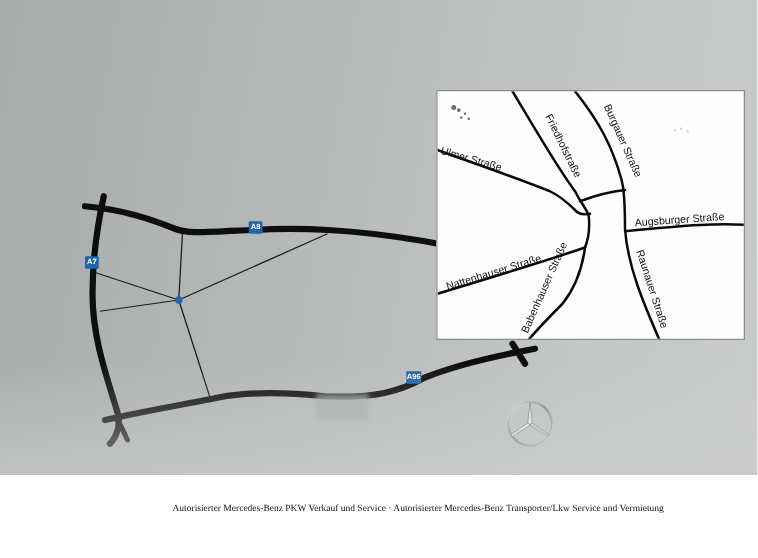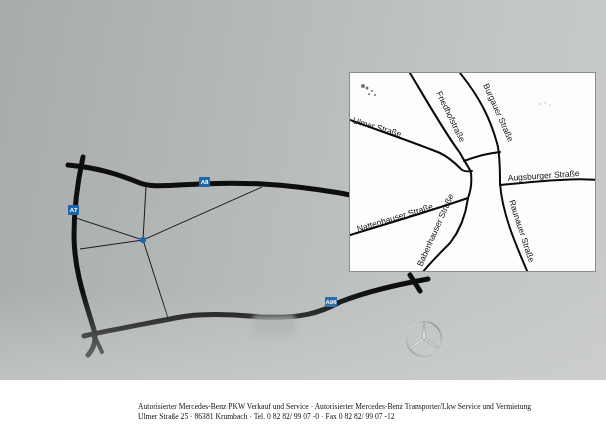--- a/index.html
+++ b/index.html
@@ -105,14 +105,13 @@
     <circle cx="20" cy="20" r="17.5" fill="none" stroke="url(#chrome)" stroke-width="2"></circle>
     <circle cx="20" cy="20" r="17.5" fill="none" stroke="#6f7273" stroke-width="0.4"></circle>
     <polygon points="20,3 21.8,19 20,21 18.2,19" fill="#e6e6e6" stroke="#6c6f70" stroke-width="0.5"></polygon>
     <polygon points="20,21 21.6,19.6 35,28.5 34.2,30" fill="#d6d6d6" stroke="#6c6f70" stroke-width="0.5"></polygon>
     <polygon points="20,21 18.4,19.6 5,28.5 5.8,30" fill="#f2f2f2" stroke="#6c6f70" stroke-width="0.5"></polygon>
   </svg>
 </div>
 
 <div class="footer">
   <div>Autorisierter Mercedes-Benz PKW Verkauf und Service · Autorisierter Mercedes-Benz Transporter/Lkw Service und Vermietung</div>
-  <div>Ulmer Straße 25 · 86381 Krumbach · Tel. 0 82 82/ 99 07 -0 · Fax 0 82 82/ 99 07 -12</div>
 </div>
 
 </body></html>

